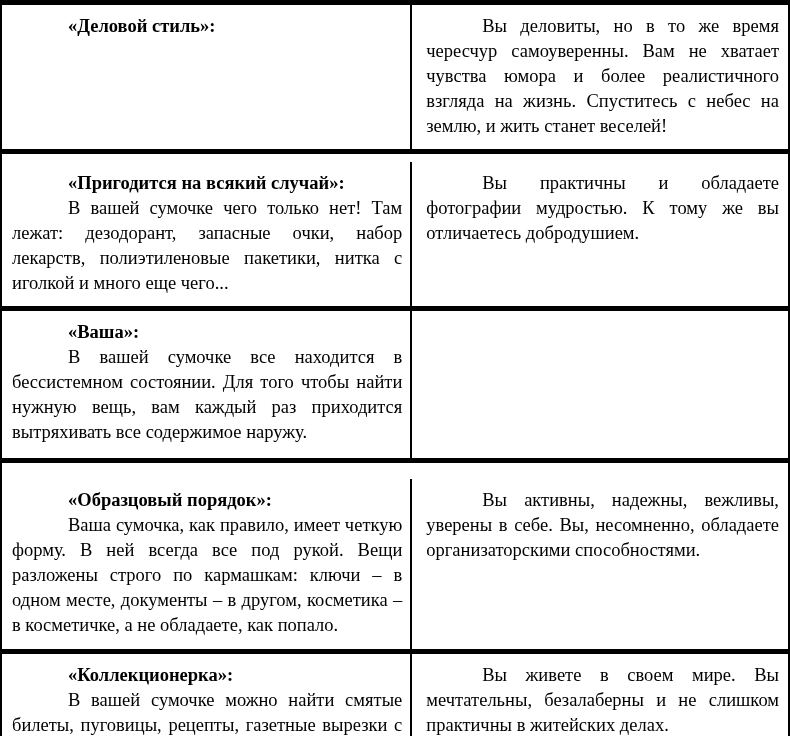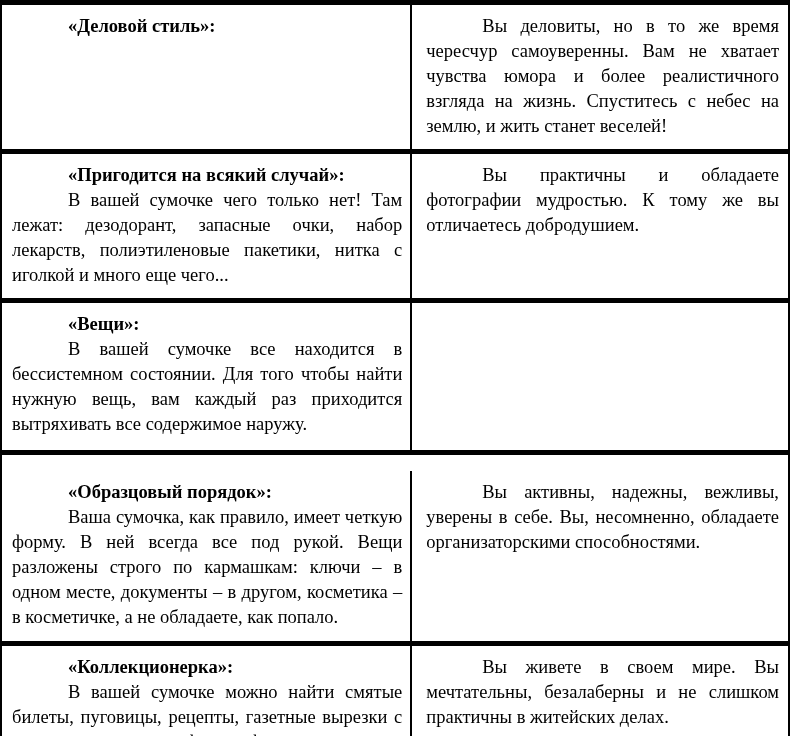--- a/index.html
+++ b/index.html
@@ -47,22 +47,22 @@
     padding-right: 8px;
   }
   .cell-right {
     width: 47.8%;
     padding-left: 14px;
   }
   .cat-title {
     font-weight: bold;
   }
   
-  .row:nth-child(1) { min-height: 123px; justify-content: space-between; }
-  .row:nth-child(2) { min-height: 141px; }
+  .row:nth-child(1) { min-height: 123px; }
+  .row:nth-child(2) { min-height: 141px; margin-top: 8px; }
   .row:nth-child(3) { min-height: 147px; }
   .row:nth-child(4) { min-height: 170px; margin-top: 16px; }
   .row:nth-child(5) { min-height: 118px; }
 </style>
 </head>
 <body>
 
 <div class="page">
   <div class="quiz-table">
 
@@ -80,21 +80,21 @@
         <p class="cat-title">«Пригодится на всякий случай»:</p>
         <p class="cat-body">В вашей сумочке чего только нет! Там лежат: дезодорант, запасные очки, набор лекарств, полиэтиленовые пакетики, нитка с иголкой и много еще чего...</p>
       </div>
       <div class="cell cell-right">
         <p class="cat-body">Вы практичны и обладаете фотографии мудростью. К тому же вы отличаетесь добродушием.</p>
       </div>
     </div>
 
     <div class="row">
       <div class="cell cell-left">
-        <p class="cat-title">«Вещи»:</p>
+        <p class="cat-title">«Ваша»:</p>
         <p class="cat-body">В вашей сумочке все находится в бессистемном состоянии. Для того чтобы найти нужную вещь, вам каждый раз приходится вытряхивать все содержимое наружу.</p>
       </div>
     </div>
 
     <div class="row">
       <div class="cell cell-left">
         <p class="cat-title">«Образцовый порядок»:</p>
         <p class="cat-body">Ваша сумочка, как правило, имеет четкую форму. В ней всегда все под рукой. Вещи разложены строго по кармашкам: ключи – в одном месте, документы – в другом, косметика – в косметичке, а не обладаете, как попало.</p>
       </div>
       <div class="cell cell-right">

